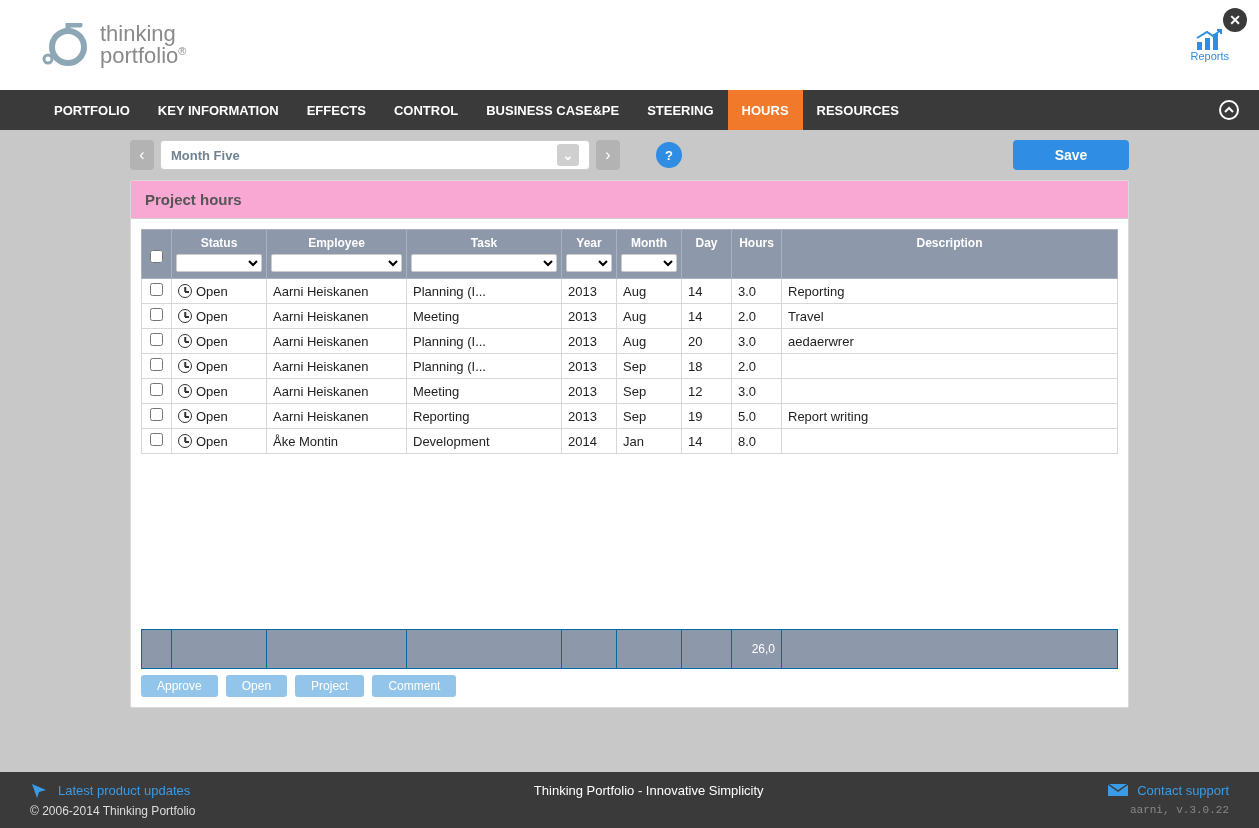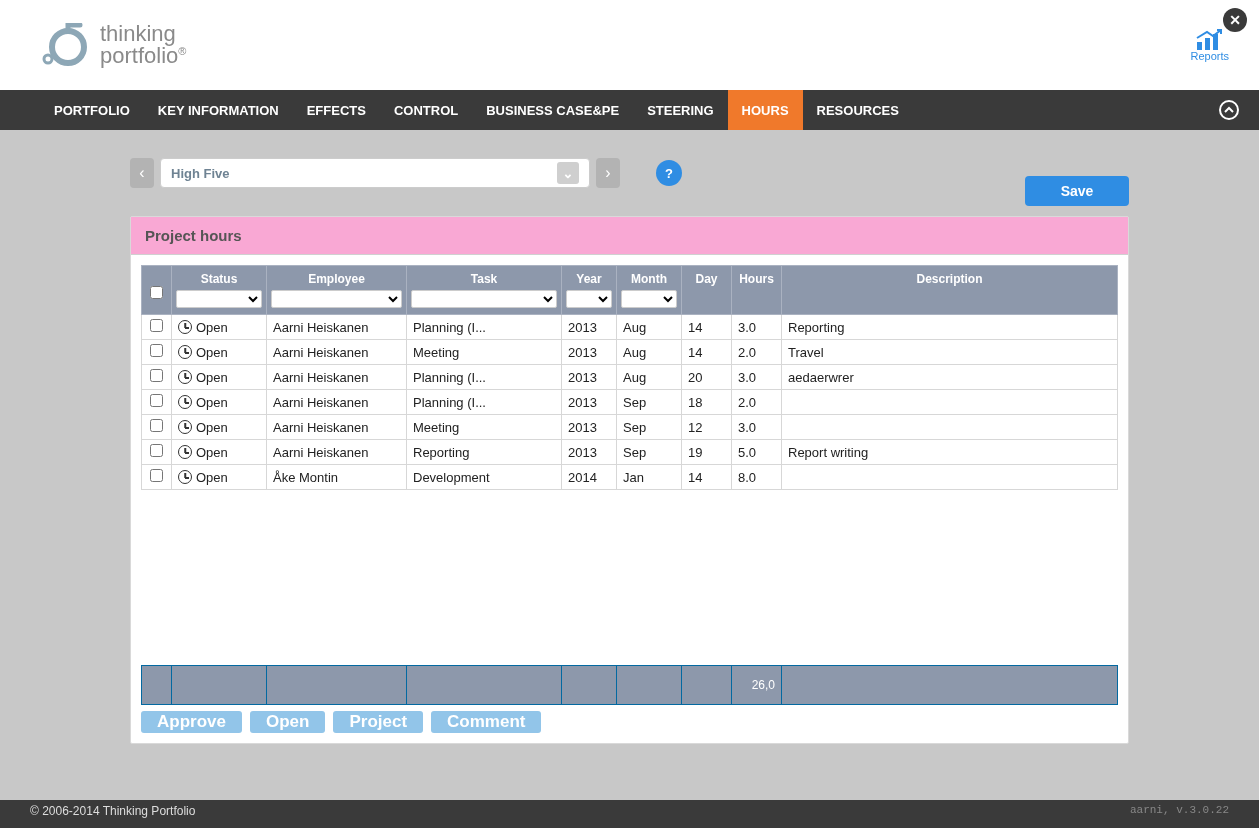--- a/index.html
+++ b/index.html
@@ -15,42 +15,42 @@
   .nav-item { color: #fff; font-weight: bold; font-size: 13px; padding: 0 14px; display: flex; align-items: center; cursor: pointer; }
   .nav-item.active { background: #f0792b; }
   .nav-collapse { position: absolute; right: 20px; top: 50%; transform: translateY(-50%); width: 20px; height: 20px; border: 2px solid #fff; border-radius: 50%; display:flex; align-items:center; justify-content:center; cursor:pointer; }
 
   .main-wrap { padding: 10px 130px 0 130px; }
   .toolbar { display: flex; align-items: center; gap: 6px; margin-bottom: 10px; }
   .nav-arrow { width: 24px; height: 30px; background: #b3b3b3; border-radius: 4px; display:flex; align-items:center; justify-content:center; cursor:pointer; color:#fff; font-size:16px; }
   .project-select { flex: 0 0 430px; height: 30px; background:#fff; border:1px solid #ccc; border-radius:4px; display:flex; align-items:center; padding:0 10px; font-weight:bold; color:#6f8393; justify-content:space-between; }
   .dd-btn { width:22px; height:22px; background:#cfcfcf; border-radius:3px; display:flex; align-items:center; justify-content:center; color:#fff;}
   .help-btn { width:26px; height:26px; border-radius:50%; background:#2f8de3; color:#fff; display:flex; align-items:center; justify-content:center; font-weight:bold; margin-left:30px; cursor:pointer; }
-  .save-btn { margin-left:auto; background:#2f8de3; color:#fff; border:none; border-radius:4px; height:30px; width:104px; font-weight:bold; cursor:pointer; font-size:14px;margin-top:36px; }
+  .save-btn { margin-left:auto; background:#2f8de3; color:#fff; border:none; border-radius:4px; height:30px; width:116px; font-weight:bold; cursor:pointer; font-size:14px; }
 
   .panel { background:#fff; border:1px solid #d9d9d9; border-radius:2px; }
   .panel-header { background:#f9a8d4; border-bottom:1px solid #d0d0d0; padding:10px 14px; font-weight:bold; color:#555; font-size:15px; }
   .panel-body { padding:10px; }
 
   table.grid { width:100%; border-collapse:collapse; table-layout:fixed; }
   .grid thead th { background:#8d98ab; color:#fff; font-weight:bold; font-size:12px; padding:6px 4px; border:1px solid #aab2c1; text-align:center; vertical-align:top; height:48px; }
   .grid thead th .filter { display:block; margin-top:4px; width:100%; height:18px; border:1px solid #ccc; border-radius:2px; background:#fff; font-size:11px; }
   .grid tbody td { border:1px solid #d7d7d7; padding:4px 6px; font-size:13px; color:#222; white-space:nowrap; overflow:hidden; text-overflow:ellipsis; }
   .grid tbody td.num { }
   .grid tbody td.cb, .grid thead th.cb { width:30px; text-align:center; }
   .status-cell { display:flex; align-items:center; gap:4px; }
   .clock { width:14px; height:14px; border:1.5px solid #333; border-radius:50%; position:relative; display:inline-block; }
   .clock:before { content:""; position:absolute; width:1.5px; height:5px; background:#333; left:50%; top:2px; transform:translateX(-50%); }
   .clock:after { content:""; position:absolute; width:4px; height:1.5px; background:#333; left:50%; top:50%; }
 
   .empty-space { height:175px; }
   table.totals { width:100%; border-collapse:collapse; table-layout:fixed; }
   .totals td { background:#8d98ab; color:#fff; border:1px solid #0369a1; height:22px; font-size:12px; text-align:right; padding:12px 6px; }
   .actions { display:flex; gap:8px; margin-top:6px; }
-  .action-btn { background:#92c5e9; color:#fff; border:none; border-radius:3px; height:22px; padding:0 16px; font-size:17px; cursor:pointer;font-weight:bold; }
+  .action-btn { background:#92c5e9; color:#fff; border:none; border-radius:3px; height:22px; padding:0 16px; font-size:12px; cursor:pointer; }
 
   .footer { position:absolute; bottom:0; left:0; right:0; background:#3a3a3a; color:#fff; font-size:13px; }
   .footer-top { display:flex; align-items:center; justify-content:space-between; padding:10px 30px 2px; }
   .footer-link { color:#3a9be6; text-decoration:none; cursor:pointer; display:flex; align-items:center; gap:8px; }
   .footer-mid { text-align:center; flex:1; }
   .footer-bottom { display:flex; justify-content:space-between; padding:4px 30px 10px; font-size:12px; color:#ddd; }
   .footer-bottom .version { color:#888; font-size:11px;font-family:Liberation Mono, monospace; }
 </style>
 </head>
 <body>
@@ -97,21 +97,21 @@
       </svg>
   </div>
 </div>
 
 <div class="main-wrap">
   <div class="toolbar">
     <div class="nav-arrow">
       <span>‹</span>
     </div>
     <div class="project-select">
-      <span>High Five</span>
+      <span>Month Five</span>
       <span class="dd-btn">⌄</span>
     </div>
     <div class="nav-arrow">
       <span>›</span>
     </div>
     <div class="help-btn">
       <span>?</span>
     </div>
     <button class="save-btn">Save</button>
   </div>
@@ -290,17 +290,33 @@
         <button class="action-btn">Approve</button>
         <button class="action-btn">Open</button>
         <button class="action-btn">Project</button>
         <button class="action-btn">Comment</button>
       </div>
     </div>
   </div>
 </div>
 
 <div class="footer">
+  <div class="footer-top">
+    <a class="footer-link">
+      <svg width="20" height="16" viewBox="0 0 20 16">
+          <path d="M2 2 L16 8 L9 10 L7 16 Z" fill="#3a9be6"></path>
+        </svg>
+      <span>Latest product updates</span>
+    </a>
+    <div class="footer-mid">Thinking Portfolio - Innovative Simplicity</div>
+    <a class="footer-link">
+      <svg width="22" height="14" viewBox="0 0 22 14">
+          <rect x="1" y="1" width="20" height="12" fill="#3a9be6"></rect>
+          <path d="M1 1 L11 8 L21 1" fill="none" stroke="#3a3a3a" stroke-width="1.5"></path>
+        </svg>
+      <span>Contact support</span>
+    </a>
+  </div>
   <div class="footer-bottom">
     <span>© 2006-2014 Thinking Portfolio</span>
     <span class="version">aarni, v.3.0.22</span>
   </div>
 </div>
 
 </body></html>

